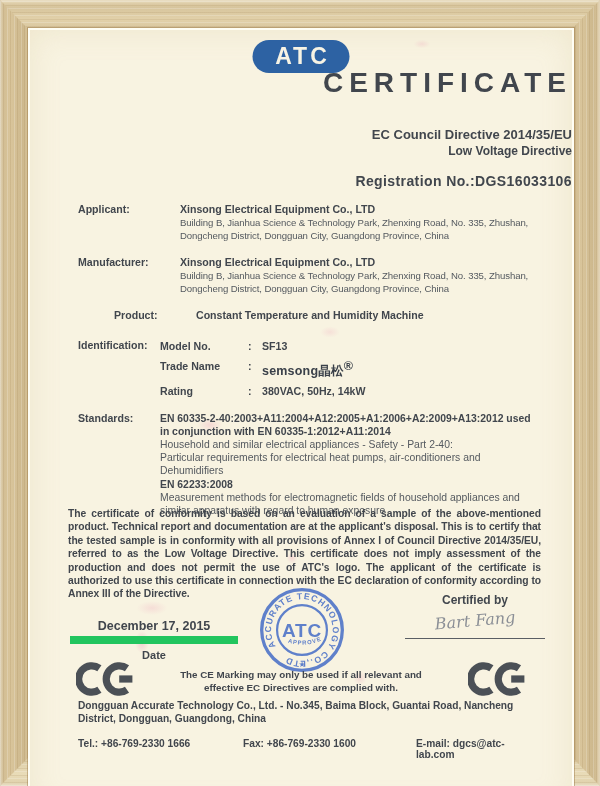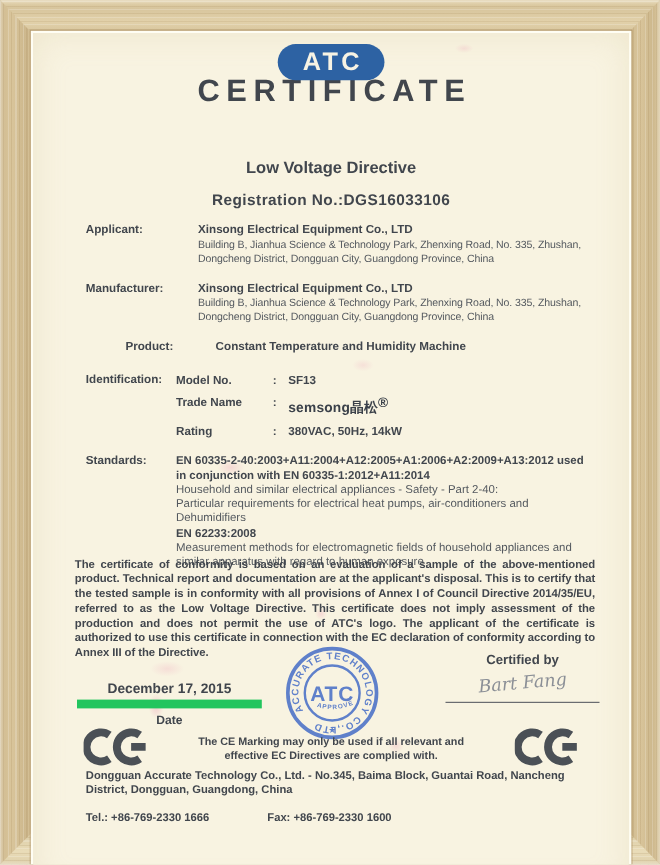--- a/index.html
+++ b/index.html
@@ -37,25 +37,25 @@
     radial-gradient(10px 16px at 112px 612px, rgba(232,110,160,.28), rgba(0,0,0,0) 70%),
     radial-gradient(14px 8px at 300px 302px, rgba(232,110,160,.14), rgba(0,0,0,0) 70%),
     radial-gradient(8px 8px at 262px 528px, rgba(232,110,160,.20), rgba(0,0,0,0) 70%),
     radial-gradient(22px 10px at 122px 578px, rgba(232,110,160,.16), rgba(0,0,0,0) 70%),
     radial-gradient(10px 10px at 330px 648px, rgba(220,100,150,.18), rgba(0,0,0,0) 70%),
     radial-gradient(12px 6px at 392px 14px, rgba(232,110,160,.15), rgba(0,0,0,0) 70%);}
   
   .logo{position:absolute;top:10px;left:50%;transform:translateX(-50%);width:97px;height:33px;
     background:var(--logo-blue);border-radius:17px;display:flex;align-items:center;justify-content:center;
     z-index:2;color:#f7f3e4;font-weight:bold;font-size:23px;letter-spacing:3px;text-indent:3px;}
-  .ctr{position:absolute;left:0;width:100%;text-align:center;font-weight:bold;color:var(--ink);line-height:1;}
+  .ctr{position:absolute;left:0;width:100%;text-align:right;font-weight:bold;color:var(--ink);line-height:1;}
   .title{top:39px;font-size:28px;letter-spacing:6px;text-indent:6px;}
   .sub1{top:80px;font-size:13px;}
   .sub2{top:98px;font-size:13px;}
-  .sub3{top:115px;font-size:15px;}
+  .sub3{top:115px;font-size:12px;}
   .registration{top:144px;font-size:14px;letter-spacing:.4px;}
   
   .fields{position:absolute;top:173px;left:48px;right:30px;color:var(--ink);}
   .frow{display:grid;grid-template-columns:82px 1fr;}
   .flabel,.company,.pval{font-weight:bold;font-size:10.6px;line-height:13px;}
   .addr{font-size:9.6px;line-height:13px;color:var(--ink-soft);white-space:nowrap;letter-spacing:-.1px;}
   .mb14{margin-bottom:14px;gap:20px;} .mb17{margin-bottom:17px;padding-left:36px;} .mb8{margin-bottom:8px;}
   .idrow{display:grid;grid-template-columns:88px 14px 1fr;margin-bottom:6px;font-size:10.6px;line-height:14px;font-weight:bold;}
   .brand{font-size:12.5px;letter-spacing:.2px;color:#3a4049;}
   .stdline{font-size:10.4px;line-height:13.2px;color:var(--ink-soft);}
@@ -92,20 +92,21 @@
   <div class="f-side f-top grain-h"></div>
   <div class="f-side f-bottom grain-h"></div>
 
   <div class="paper">
     <div class="stains"></div>
 
     <div class="logo">
       <span>ATC</span>
     </div>
     <div class="ctr title">CERTIFICATE</div>
+    <div class="ctr sub2">EC Council Directive 2014/35/EU</div>
     <div class="ctr sub3">Low Voltage Directive</div>
     <div class="ctr registration">Registration No.:DGS16033106</div>
 
     <div class="fields">
 
       <div class="frow mb14">
         <div class="flabel">Applicant:</div>
         <div>
           <div class="company">Xinsong Electrical Equipment Co., LTD</div>
           <div class="addr">Building B, Jianhua Science &amp; Technology Park, Zhenxing Road, No. 335, Zhushan,</div>
@@ -201,15 +202,16 @@
       <path d="M 72,31 L 94,31" fill="none" stroke="var(--ce-gray)" stroke-width="12"></path>
     </svg>
 
     <div class="ce-note">The CE Marking may only be used if all relevant and effective EC Directives are complied with.</div>
 
     <div class="issuer-address">Dongguan Accurate Technology Co., Ltd. - No.345, Baima Block, Guantai Road, Nancheng District, Dongguan, Guangdong, China</div>
 
     <div class="contacts">
       <span class="contact-tel">Tel.: +86-769-2330 1666</span>
       <span class="contact-fax">Fax: +86-769-2330 1600</span>
+      <span class="contact-email">E-mail: dgcs@atc-lab.com</span>
     </div>
   </div>
 </div>
 
 </body></html>

